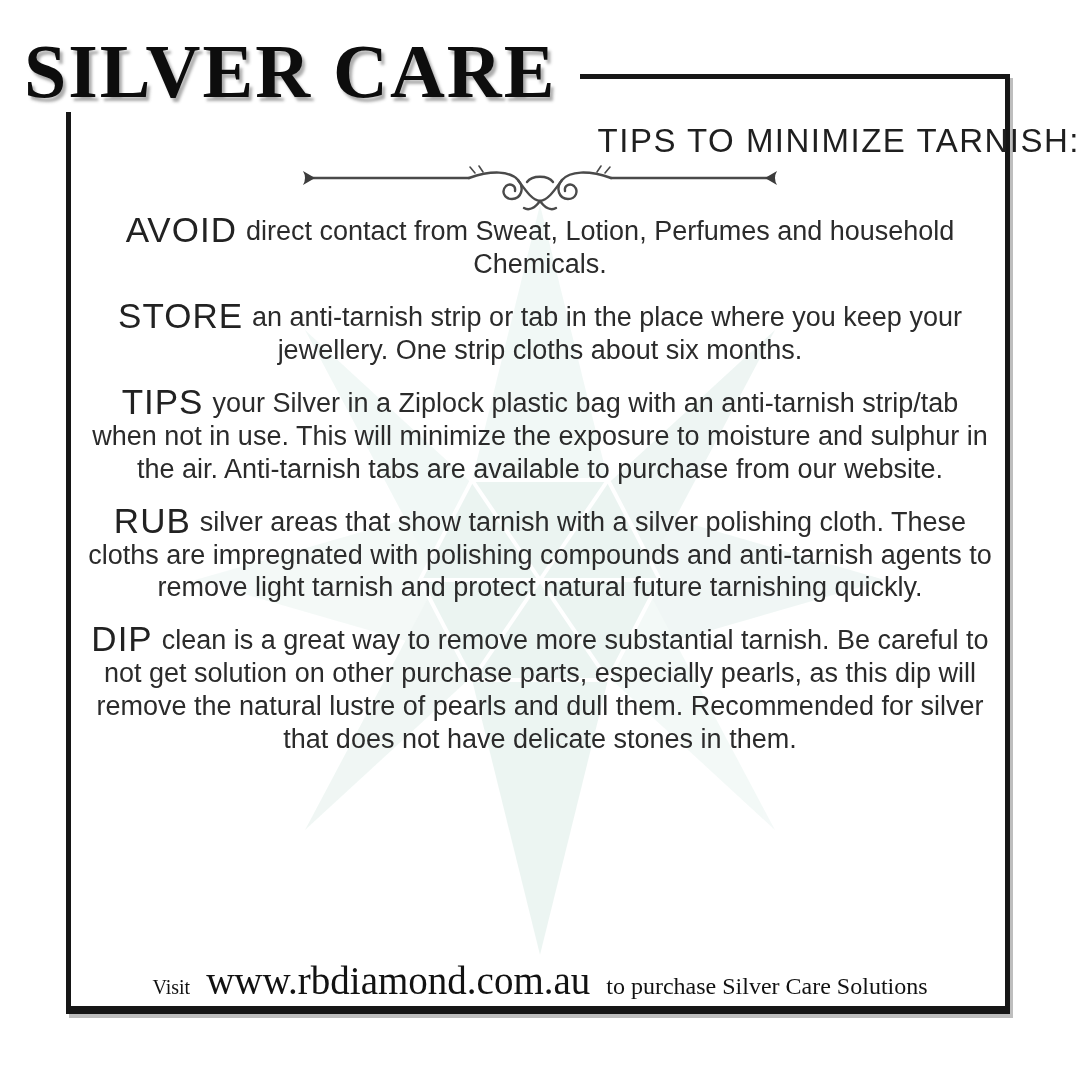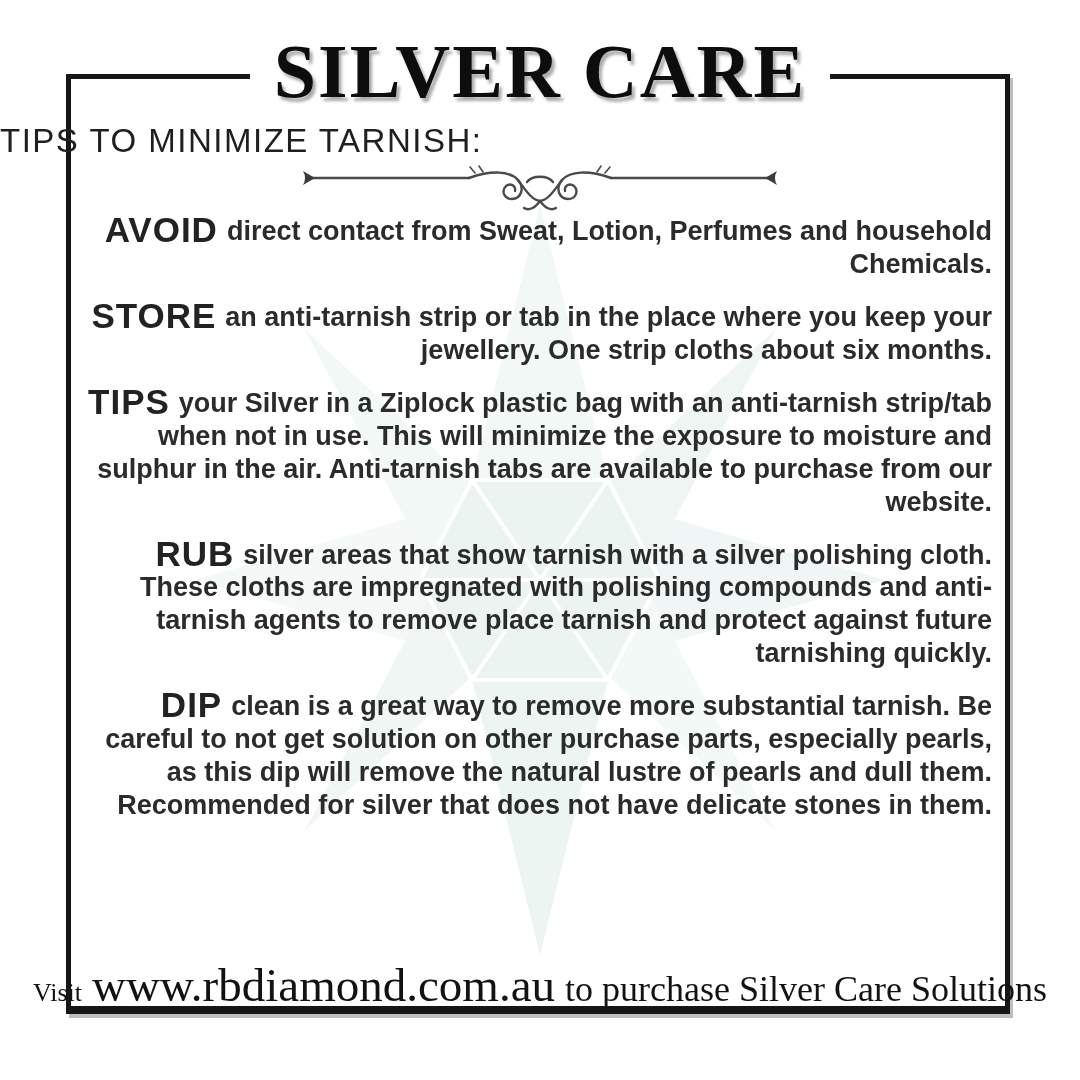--- a/index.html
+++ b/index.html
@@ -25,55 +25,54 @@
     left: 66px; top: 74px; right: 70px; bottom: 66px;
     border: 5px solid #161616;
     border-bottom-width: 8px;
     box-shadow: 3px 4px 0 rgba(110,110,110,0.45);
     z-index: 1;
   }
 
   
   .title-row {
     position: absolute; left: 0; right: 0; top: 30px;
-    text-align: center; z-index: 3;
+    text-align: left; z-index: 3;
   }
   .title-row .title {
     display: inline-block;
     background: #ffffff;
     padding: 0 24px;
     font-family: "Liberation Serif", serif;
     font-weight: 700;
     font-size: 76px;
     line-height: 1.08;
     letter-spacing: 2px;
     color: #0d0d0d;
     text-shadow: 3px 4px 3px rgba(70,70,70,0.45);
     white-space: nowrap;
   }
 
   .subtitle {
     position: absolute; left: 0; right: 0; top: 122px;
-    text-align: left; z-index: 2;
+    text-align: right; z-index: 2;
     font-size: 33px;
     letter-spacing: 1.5px;
     color: #1f1f1f;
   }
 
   .divider {
     position: absolute; left: 0; right: 0; top: 164px;
     text-align: center; z-index: 2;
   }
   .divider svg { display: inline-block; }
 
   .tips {
     position: absolute; left: 88px; right: 88px; top: 212px;
     z-index: 2;
-    text-align: right;
-    font-weight: bold;
+    text-align: center;
   }
   .tip {
     margin: 0 0 17px 0;
     font-size: 27px;
     line-height: 1.22;
     color: #2b2b2b;
   }
   .tip .lead {
     font-size: 35px;
     line-height: 1;
@@ -84,23 +83,23 @@
     white-space: nowrap;
   }
 
   .footer {
     position: absolute; left: 0; right: 0; top: 958px;
     text-align: center; z-index: 2;
     font-family: "Liberation Serif", serif;
     color: #121212;
     white-space: nowrap;
   }
-  .footer .prefix { font-size: 26px; }
-  .footer .url    { font-size: 47px; margin: 0 10px; }
-  .footer .suffix { font-size: 36px; }
+  .footer .prefix { font-size: 20px; }
+  .footer .url    { font-size: 39px; margin: 0 16px; }
+  .footer .suffix { font-size: 24px; }
 </style>
 </head>
 <body>
 
 <div class="card">
 
   <svg class="watermark" viewBox="0 0 1080 1080" aria-hidden="true">
     <g opacity="0.62">
       <polygon points="540,205 472,480 608,480" fill="#e9f4f1"></polygon>
       <polygon points="540,955 472,680 608,680" fill="#e2efeb"></polygon>
@@ -157,21 +156,21 @@
     <p class="tip">
       <span class="lead">AVOID</span><span>direct contact from Sweat, Lotion, Perfumes and household Chemicals.</span>
     </p>
     <p class="tip">
       <span class="lead">STORE</span><span>an anti-tarnish strip or tab in the place where you keep your jewellery. One strip cloths about six months.</span>
     </p>
     <p class="tip">
       <span class="lead">TIPS</span><span>your Silver in a Ziplock plastic bag with an anti-tarnish strip/tab when not in use. This will minimize the exposure to moisture and sulphur in the air. Anti-tarnish tabs are available to purchase from our website.</span>
     </p>
     <p class="tip">
-      <span class="lead">RUB</span><span>silver areas that show tarnish with a silver polishing cloth. These cloths are impregnated with polishing compounds and anti-tarnish agents to remove place tarnish and protect against future tarnishing quickly.</span>
+      <span class="lead">RUB</span><span>silver areas that show tarnish with a silver polishing cloth. These cloths are impregnated with polishing compounds and anti-tarnish agents to remove light tarnish and protect natural future tarnishing quickly.</span>
     </p>
     <p class="tip">
       <span class="lead">DIP</span><span>clean is a great way to remove more substantial tarnish. Be careful to not get solution on other purchase parts, especially pearls, as this dip will remove the natural lustre of pearls and dull them. Recommended for silver that does not have delicate stones in them.</span>
     </p>
   </div>
 
   <div class="footer">
     <span class="prefix">Visit</span><span class="url">www.rbdiamond.com.au</span><span class="suffix">to purchase Silver Care Solutions</span>
   </div>
 

